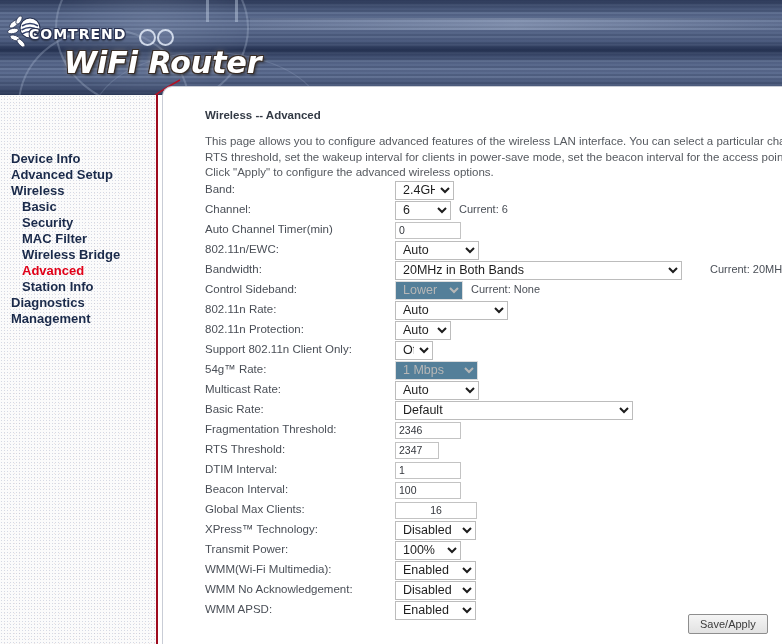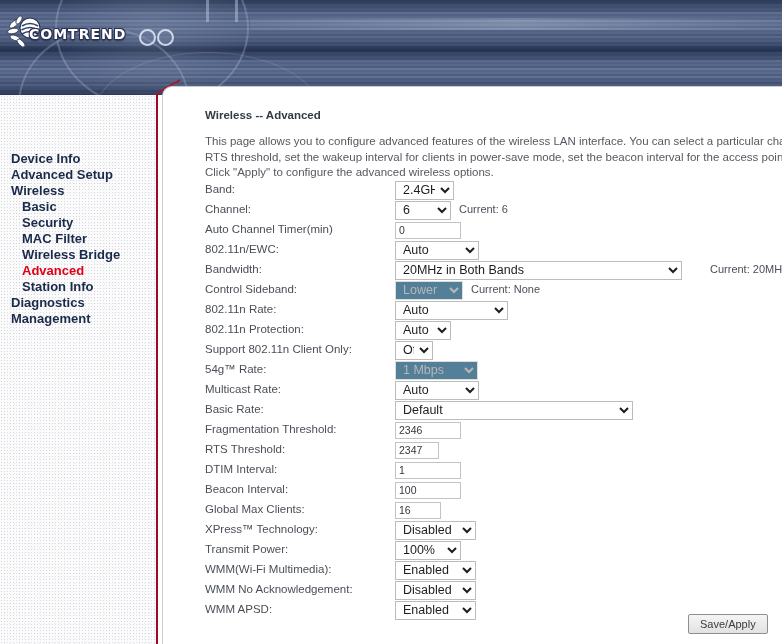--- a/index.html
+++ b/index.html
@@ -299,20 +299,21 @@
     <g stroke="#32406b" stroke-width="1.5" fill="none">
       <path d="M16 12 Q24 7 32 12"></path>
       <path d="M15.5 16 Q24 11 32.5 16"></path>
       <path d="M16 20 Q24 15 32 20"></path>
     </g>
   </svg>
 
   <div id="brand-text">COMTREND</div>
   <div id="brand-dot-1"></div>
   <div id="brand-dot-2"></div>
+  <div id="product-title">WiFi Router</div>
 </div>
 
 <svg id="swoosh" viewBox="0 0 110 62">
   <path d="M100 2 C70 18 52 34 40 56" stroke="#b01226" stroke-width="1.6" fill="none"></path>
   <path d="M5 58 C18 40 28 48 38 56" stroke="#b01226" stroke-width="1.4" fill="none"></path>
 </svg>
 
 <div id="sidebar">
   <div class="menu" id="nav-list">
       <div class="nav-item">Device Info</div>
@@ -402,21 +403,21 @@
       <div class="row">
         <div class="label">DTIM Interval:</div>
         <div class="ctl"><input type="text" class="txt" value="1" style="width: 66px;"></div>
       </div>
       <div class="row">
         <div class="label">Beacon Interval:</div>
         <div class="ctl"><input type="text" class="txt" value="100" style="width: 66px;"></div>
       </div>
       <div class="row">
         <div class="label">Global Max Clients:</div>
-        <div class="ctl"><input type="text" class="txt" value="16" style="width: 46px;"></div>
+        <div class="ctl"><input type="text" class="txt" value="16" style="width: 82px; text-align: center;"></div>
       </div>
       <div class="row">
         <div class="label">XPress™ Technology:</div>
         <div class="ctl"><select class="sel" style="width: 81px;"><option>Disabled</option></select></div>
       </div>
       <div class="row">
         <div class="label">Transmit Power:</div>
         <div class="ctl"><select class="sel" style="width: 66px;"><option>100%</option></select></div>
       </div>
       <div class="row">

